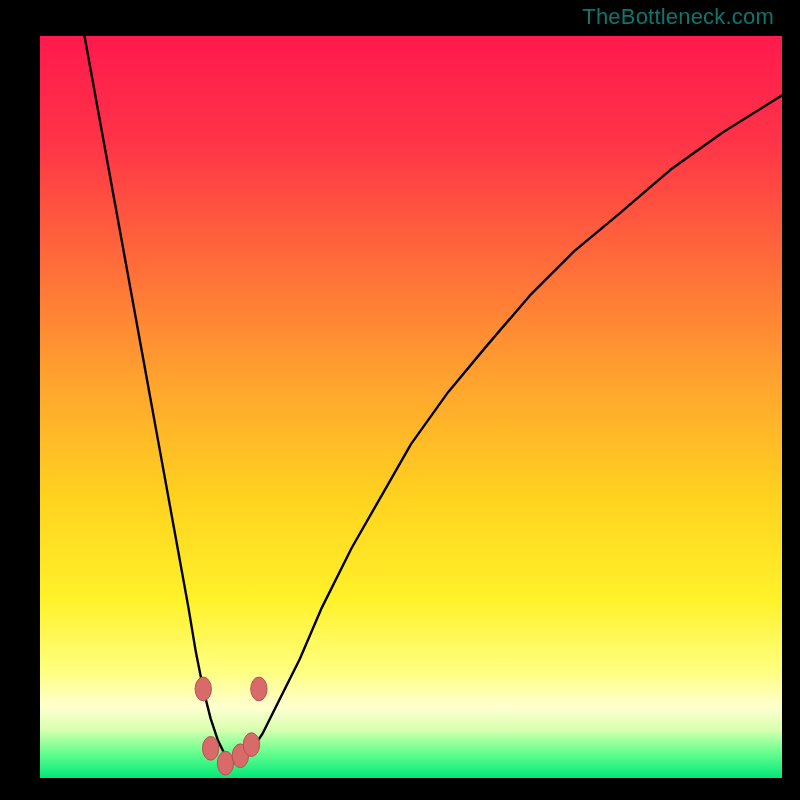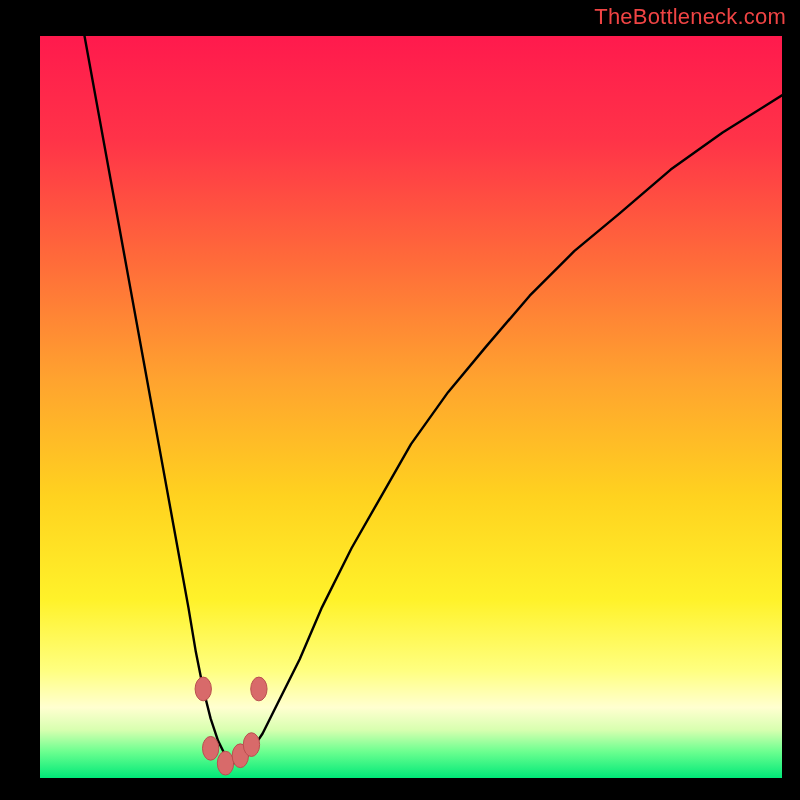--- a/index.html
+++ b/index.html
@@ -15,22 +15,22 @@
     position: absolute;
     left: 0;
     top: 0;
     width: 800px;
     height: 800px;
     background: #000;
   }
   .watermark {
     position: absolute;
     top: 4px;
-    right: 14px;
-    color: #ef4444;
+    right: 26px;
+    color: #0f766e;
     font-size: 22px;
     font-weight: 500;
     letter-spacing: 0.2px;
     z-index: 10;
   }
   .plot-area {
     position: absolute;
     left: 40px;
     top: 36px;
     width: 742px;

